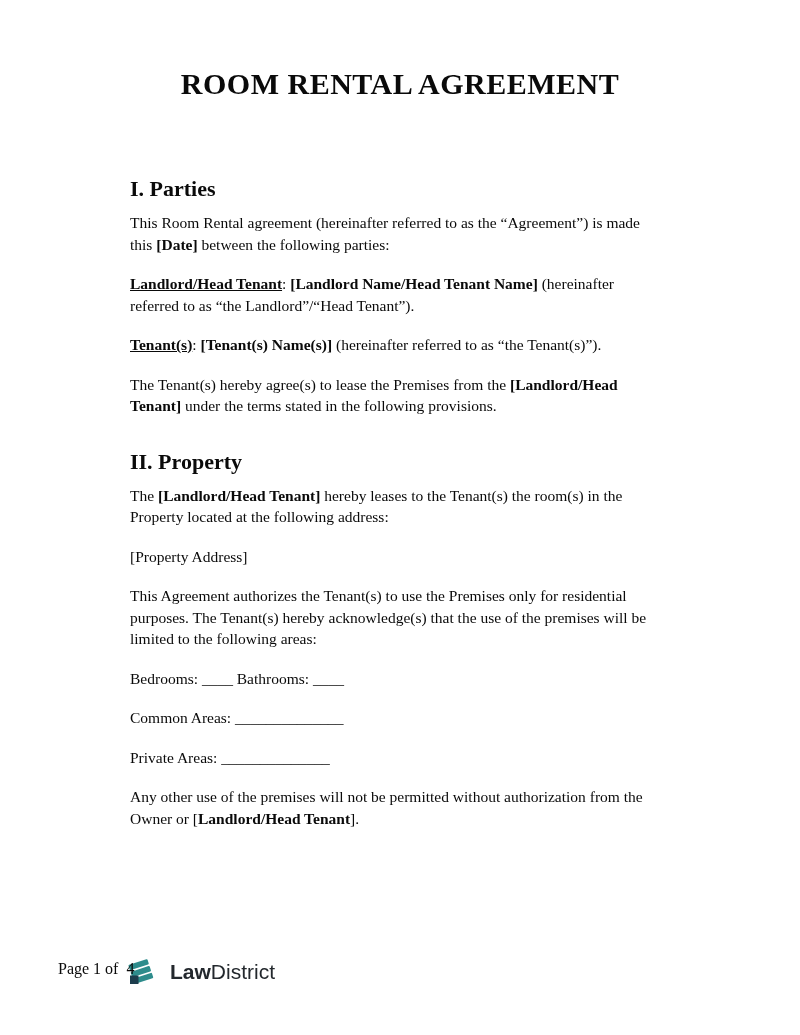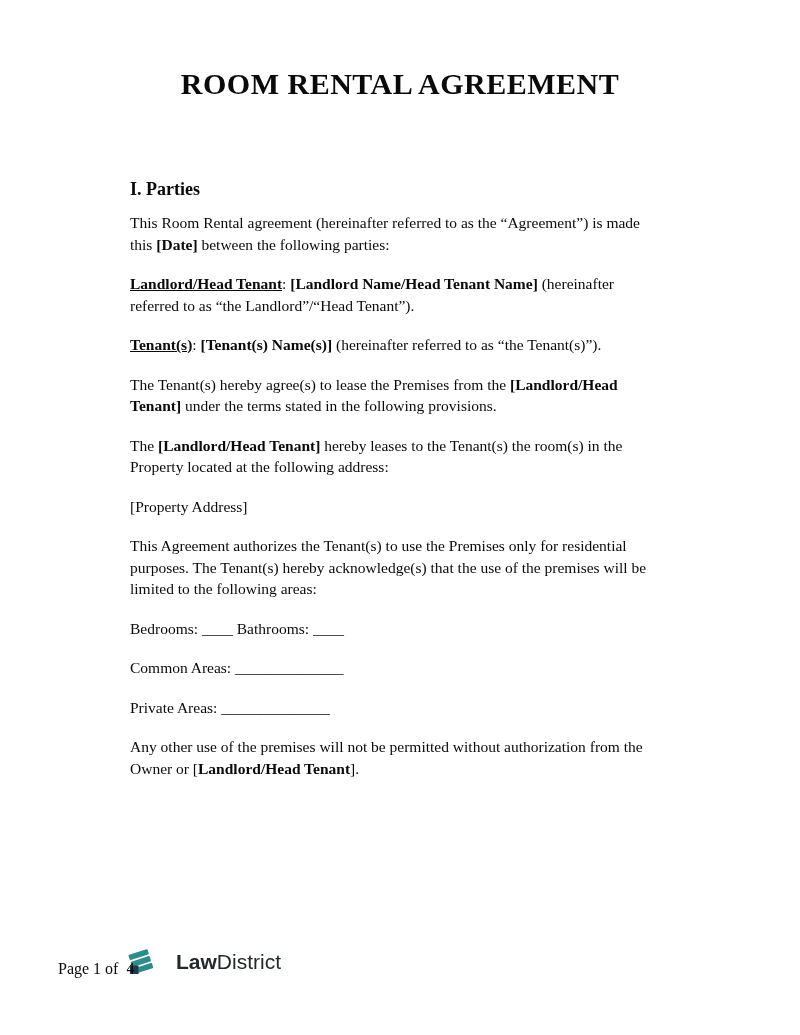--- a/index.html
+++ b/index.html
@@ -7,30 +7,30 @@
     width:684px;height:1035px;box-sizing:border-box;position:relative;
     margin:0 auto;background:#ffffff;color:#0a0a0a;
     font-family:"Liberation Serif",serif;
     padding:50px 72px 0 72px;overflow:hidden;
   }
   h1.doc-title{
     font-size:30px;font-weight:bold;text-align:center;
     margin:16px 0 77px 0;letter-spacing:.5px;line-height:35px;
   }
   h2.sec-heading{
-    font-size:18px;font-weight:bold;margin:34px 0 12px 0;line-height:22px;
+    font-size:22px;font-weight:bold;margin:34px 0 12px 0;line-height:22px;
   }
   p.para{
     font-size:15.5px;line-height:21.5px;margin:0 12px 18px 0;
   }
   .b{font-weight:bold;}
   .u{text-decoration:underline;}
   .footer{position:absolute;left:0;right:0;top:946px;height:44px;}
   .logo{
-    position:absolute;left:70px;top:2px;display:flex;align-items:flex-start;gap:22px;
+    position:absolute;left:70px;top:12px;display:flex;align-items:flex-start;gap:16px;
     color:#2e8c8c; 
   }
   .logo-text{
     font-family:"Liberation Sans",sans-serif;font-size:21px;line-height:28px;
     color:#23282d;white-space:nowrap;
   }
   .logo-text .law{font-weight:bold;}
   .page-num{
     position:absolute;left:0;right:0;top:14px;text-align:left;
     font-size:16px;white-space:pre;color:#0a0a0a;
@@ -45,20 +45,21 @@
 
   <section>
     <h2 class="sec-heading">I. Parties</h2>
     <p class="para"><span>This Room Rental agreement (hereinafter referred to as the “Agreement”) is made this </span><span class="b">[Date]</span><span> between the following parties:</span></p>
     <p class="para"><span class="b u">Landlord/Head Tenant</span><span>: </span><span class="b">[Landlord Name/Head Tenant Name]</span><span> (hereinafter referred to as “the Landlord”/“Head Tenant”).</span></p>
     <p class="para"><span class="b u">Tenant(s)</span><span>: </span><span class="b">[Tenant(s) Name(s)]</span><span> (hereinafter referred to as “the Tenant(s)”).</span></p>
     <p class="para"><span>The Tenant(s) hereby agree(s) to lease the Premises from the </span><span class="b">[Landlord/Head Tenant]</span><span> under the terms stated in the following provisions.</span></p>
   </section>
 
   <section>
+    <h2 class="sec-heading">II. Property</h2>
     <p class="para"><span>The </span><span class="b">[Landlord/Head Tenant]</span><span> hereby leases to the Tenant(s) the room(s) in the Property located at the following address:</span></p>
     <p class="para"><span>[Property Address]</span></p>
   </section>
 
   <section>
     <p class="para"><span>This Agreement authorizes the Tenant(s) to use the Premises only for residential purposes. The Tenant(s) hereby acknowledge(s) that the use of the premises will be limited to the following areas:</span></p>
     <p class="para"><span>Bedrooms: ____ Bathrooms: ____</span></p>
     <p class="para"><span>Common Areas: ______________</span></p>
     <p class="para"><span>Private Areas: ______________</span></p>
     <p class="para"><span>Any other use of the premises will not be permitted without authorization from the Owner or [</span><span class="b">Landlord/Head Tenant</span><span>].</span></p>

